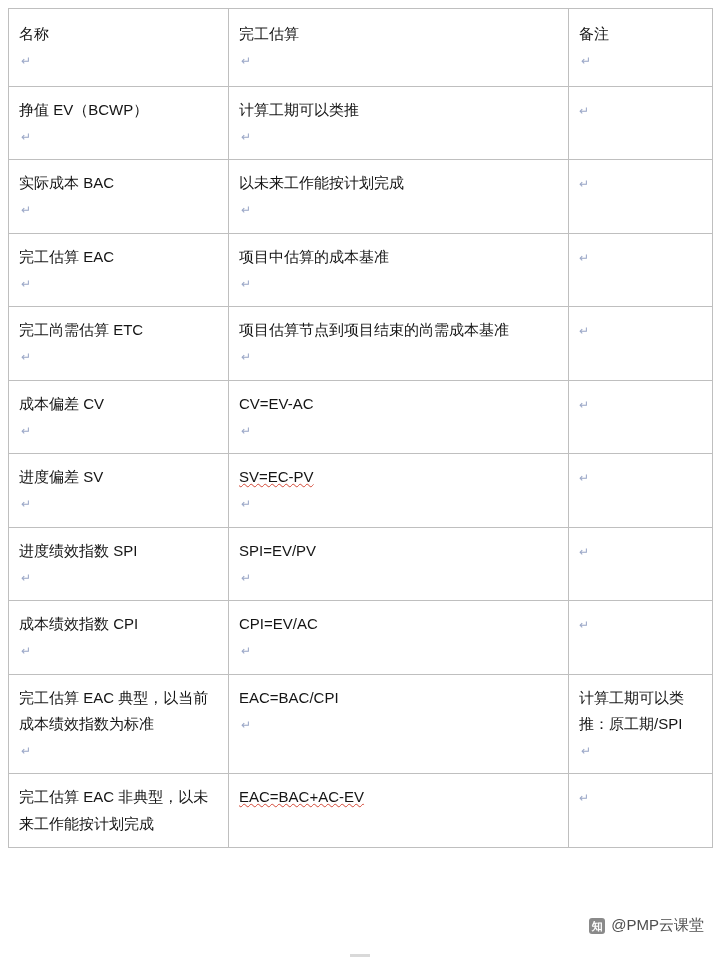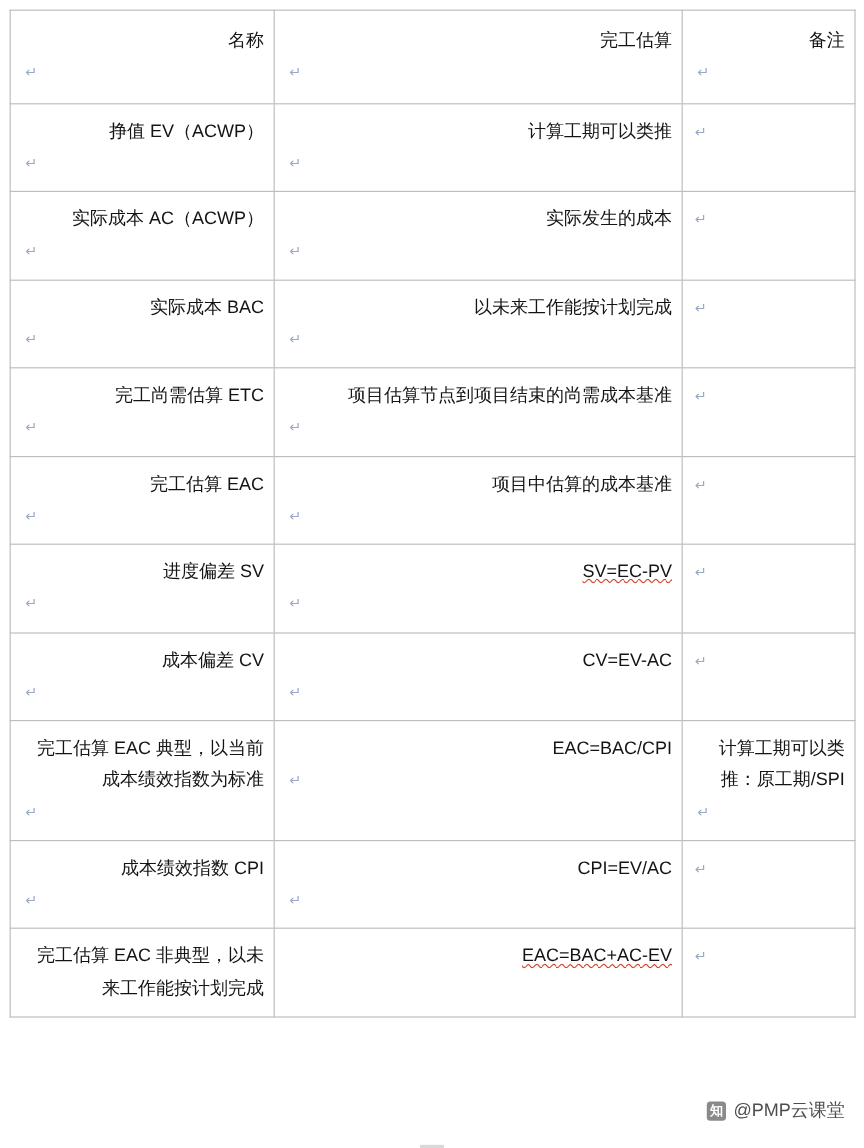--- a/index.html
+++ b/index.html
@@ -41,21 +41,20 @@
   col.c3 { width: 144px; }
 
   tr.header td {
     font-size: 15px;
     padding-top: 12px;
     padding-bottom: 12px;
   }
   .cell-text {
     display: block;
     white-space: pre-wrap;
-    text-align: right;
   }
   .pilcrow {
     color: #9aa7c7;
     font-size: 12px;
     margin-left: 2px;
     vertical-align: baseline;
   }
   .empty-cell .pilcrow {
     margin-left: 0;
   }
@@ -109,73 +108,73 @@
       <col class="c3">
     </colgroup>
     <tbody>
       <tr class="header">
         <td><span class="cell-text">名称</span><span class="pilcrow">↵</span></td>
         <td><span class="cell-text">完工估算</span><span class="pilcrow">↵</span></td>
         <td><span class="cell-text">备注</span><span class="pilcrow">↵</span></td>
       </tr>
 
       <tr>
-        <td><span class="cell-text">挣值 EV（ACWP）</span><span class="pilcrow">↵</span></td>
+        <td><span class="cell-text">挣值 EV（BCWP）</span><span class="pilcrow">↵</span></td>
         <td><span class="cell-text">计算工期可以类推</span><span class="pilcrow">↵</span></td>
         <td class="empty-cell"><span class="pilcrow">↵</span></td>
       </tr>
 
 
+
       <tr>
-        <td><span class="cell-text">实际成本 AC（ACWP）</span><span class="pilcrow">↵</span></td>
-        <td><span class="cell-text">实际发生的成本</span><span class="pilcrow">↵</span></td>
+        <td><span class="cell-text">实际成本 BAC</span><span class="pilcrow">↵</span></td>
+        <td><span class="cell-text">以未来工作能按计划完成</span><span class="pilcrow">↵</span></td>
         <td class="empty-cell"><span class="pilcrow">↵</span></td>
       </tr>
 
       <tr>
-        <td><span class="cell-text">实际成本 BAC</span><span class="pilcrow">↵</span></td>
-        <td><span class="cell-text">以未来工作能按计划完成</span><span class="pilcrow">↵</span></td>
+        <td><span class="cell-text">完工估算 EAC</span><span class="pilcrow">↵</span></td>
+        <td><span class="cell-text">项目中估算的成本基准</span><span class="pilcrow">↵</span></td>
         <td class="empty-cell"><span class="pilcrow">↵</span></td>
       </tr>
 
       <tr>
         <td><span class="cell-text">完工尚需估算 ETC</span><span class="pilcrow">↵</span></td>
         <td><span class="cell-text">项目估算节点到项目结束的尚需成本基准</span><span class="pilcrow">↵</span></td>
         <td class="empty-cell"><span class="pilcrow">↵</span></td>
       </tr>
 
       <tr>
-        <td><span class="cell-text">完工估算 EAC</span><span class="pilcrow">↵</span></td>
-        <td><span class="cell-text">项目中估算的成本基准</span><span class="pilcrow">↵</span></td>
+        <td><span class="cell-text">成本偏差 CV</span><span class="pilcrow">↵</span></td>
+        <td><span class="cell-text">CV=EV-AC</span><span class="pilcrow">↵</span></td>
         <td class="empty-cell"><span class="pilcrow">↵</span></td>
       </tr>
 
       <tr>
         <td><span class="cell-text">进度偏差 SV</span><span class="pilcrow">↵</span></td>
         <td><span class="cell-text wavy">SV=EC-PV</span><span class="pilcrow">↵</span></td>
         <td class="empty-cell"><span class="pilcrow">↵</span></td>
       </tr>
 
       <tr>
-        <td><span class="cell-text">成本偏差 CV</span><span class="pilcrow">↵</span></td>
-        <td><span class="cell-text">CV=EV-AC</span><span class="pilcrow">↵</span></td>
+        <td><span class="cell-text">进度绩效指数 SPI</span><span class="pilcrow">↵</span></td>
+        <td><span class="cell-text">SPI=EV/PV</span><span class="pilcrow">↵</span></td>
         <td class="empty-cell"><span class="pilcrow">↵</span></td>
-      </tr>
-
-
-      <tr>
-        <td><span class="cell-text">完工估算 EAC 典型，以当前成本绩效指数为标准</span><span class="pilcrow">↵</span></td>
-        <td><span class="cell-text">EAC=BAC/CPI</span><span class="pilcrow">↵</span></td>
-        <td><span class="cell-text">计算工期可以类推：原工期/SPI</span><span class="pilcrow">↵</span></td>
       </tr>
 
       <tr>
         <td><span class="cell-text">成本绩效指数 CPI</span><span class="pilcrow">↵</span></td>
         <td><span class="cell-text">CPI=EV/AC</span><span class="pilcrow">↵</span></td>
         <td class="empty-cell"><span class="pilcrow">↵</span></td>
+      </tr>
+
+      <tr>
+        <td><span class="cell-text">完工估算 EAC 典型，以当前成本绩效指数为标准</span><span class="pilcrow">↵</span></td>
+        <td><span class="cell-text">EAC=BAC/CPI</span><span class="pilcrow">↵</span></td>
+        <td><span class="cell-text">计算工期可以类推：原工期/SPI</span><span class="pilcrow">↵</span></td>
       </tr>
 
       <tr>
         <td>
             <span class="cell-text">完工估算 EAC 非典型，以未来工作能按计划完成</span>
           </td>
         <td>
             <span class="cell-text wavy">EAC=BAC+AC-EV</span>
           </td>
         <td class="empty-cell"><span class="pilcrow">↵</span></td>

